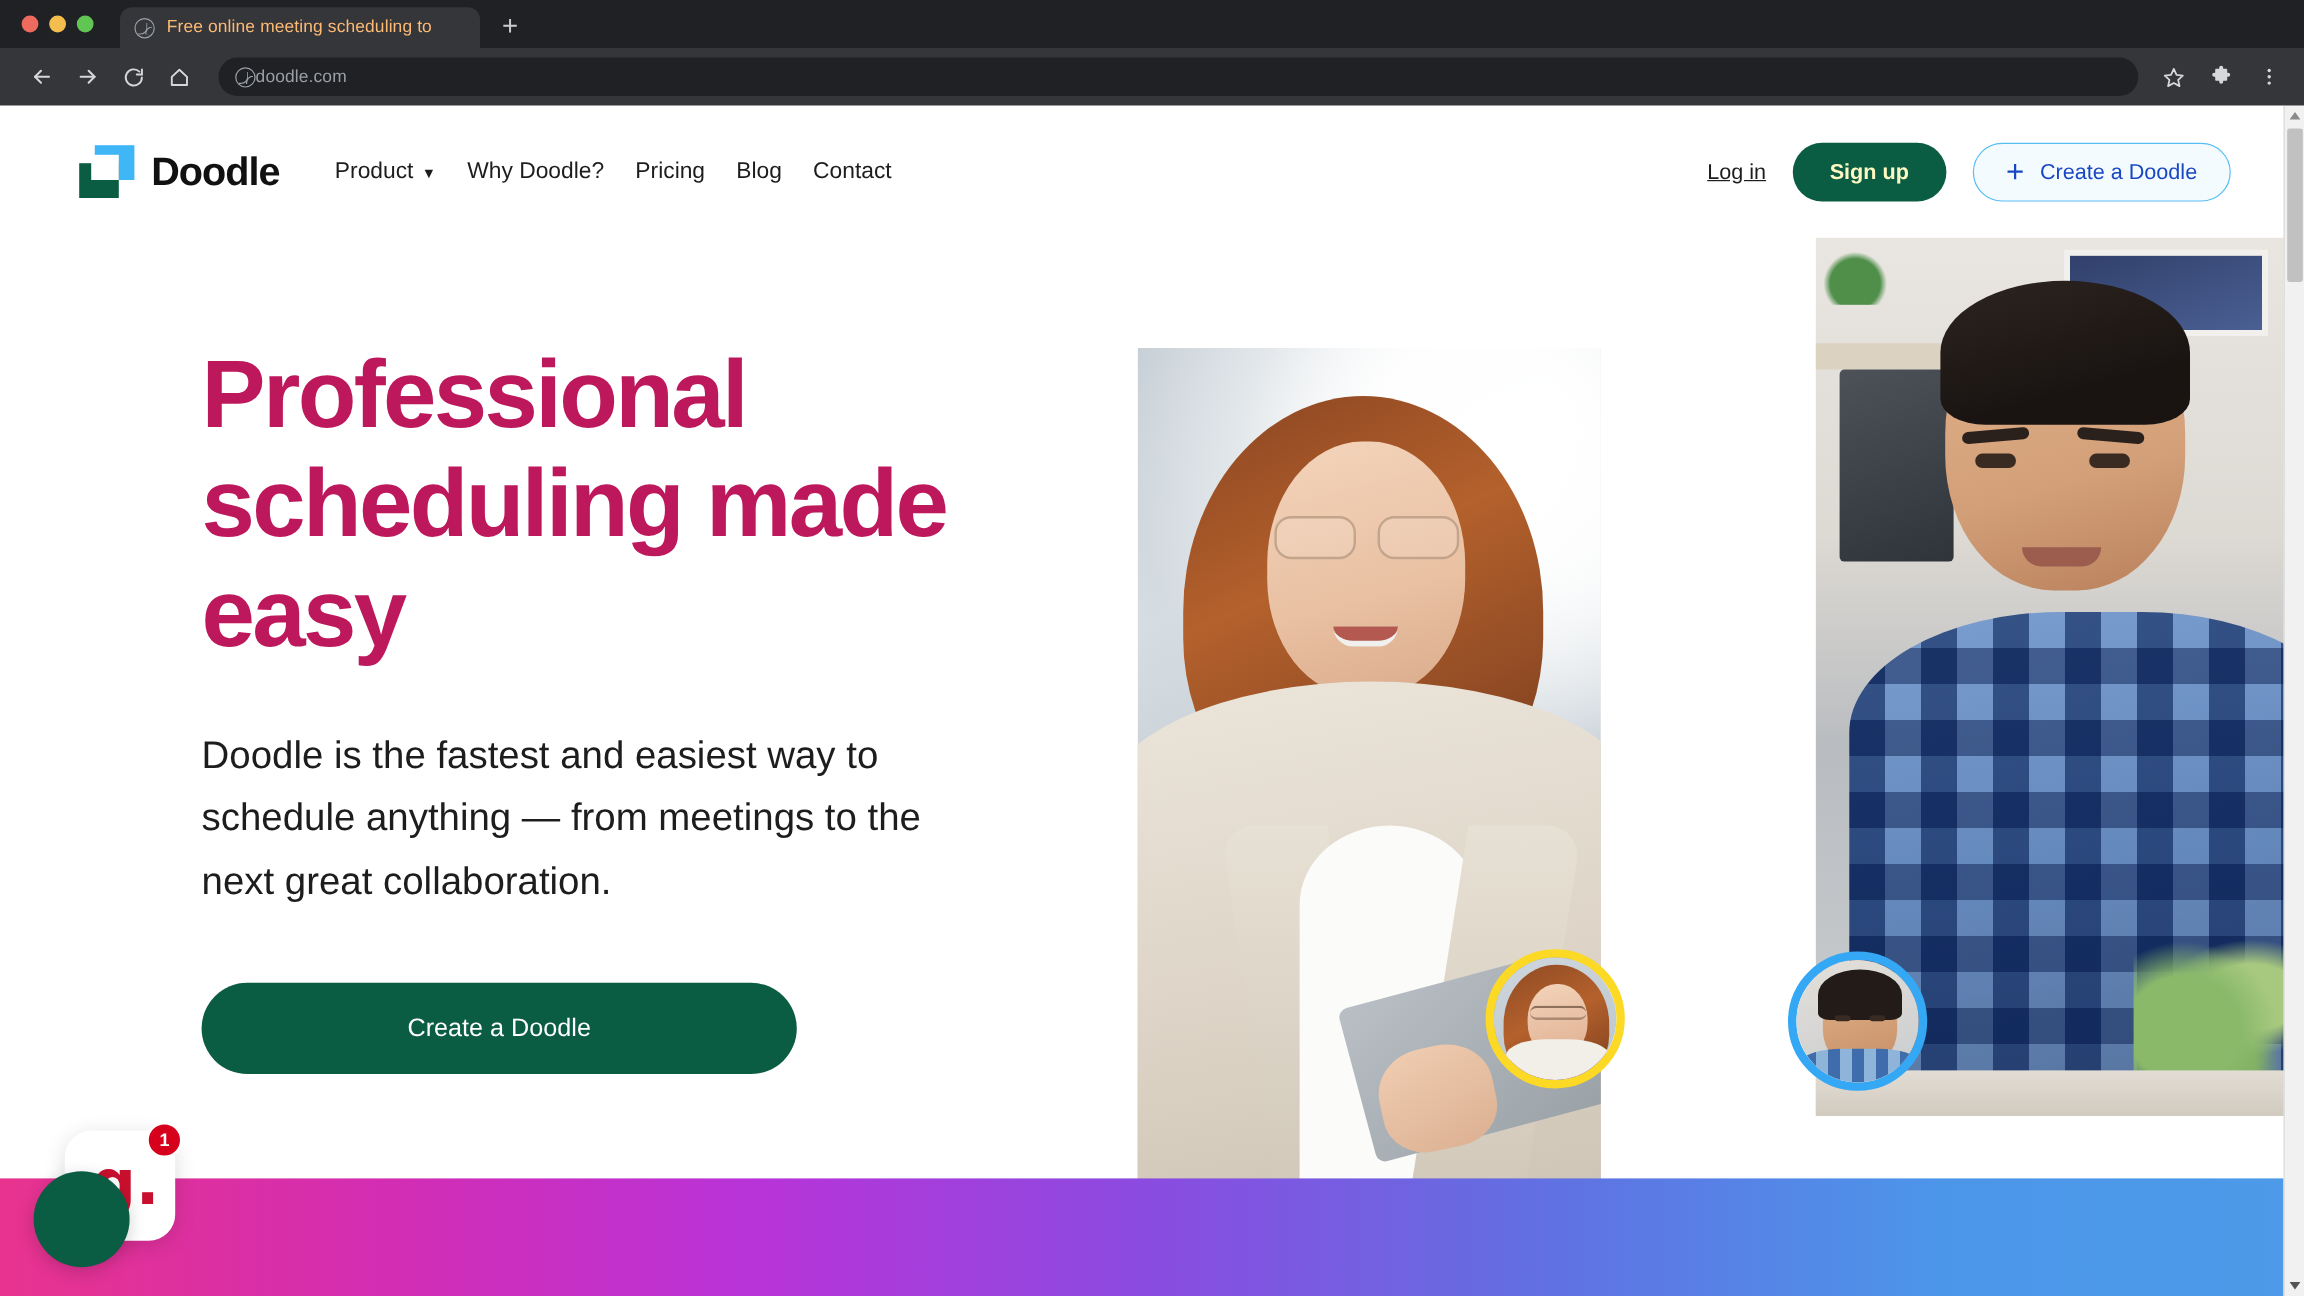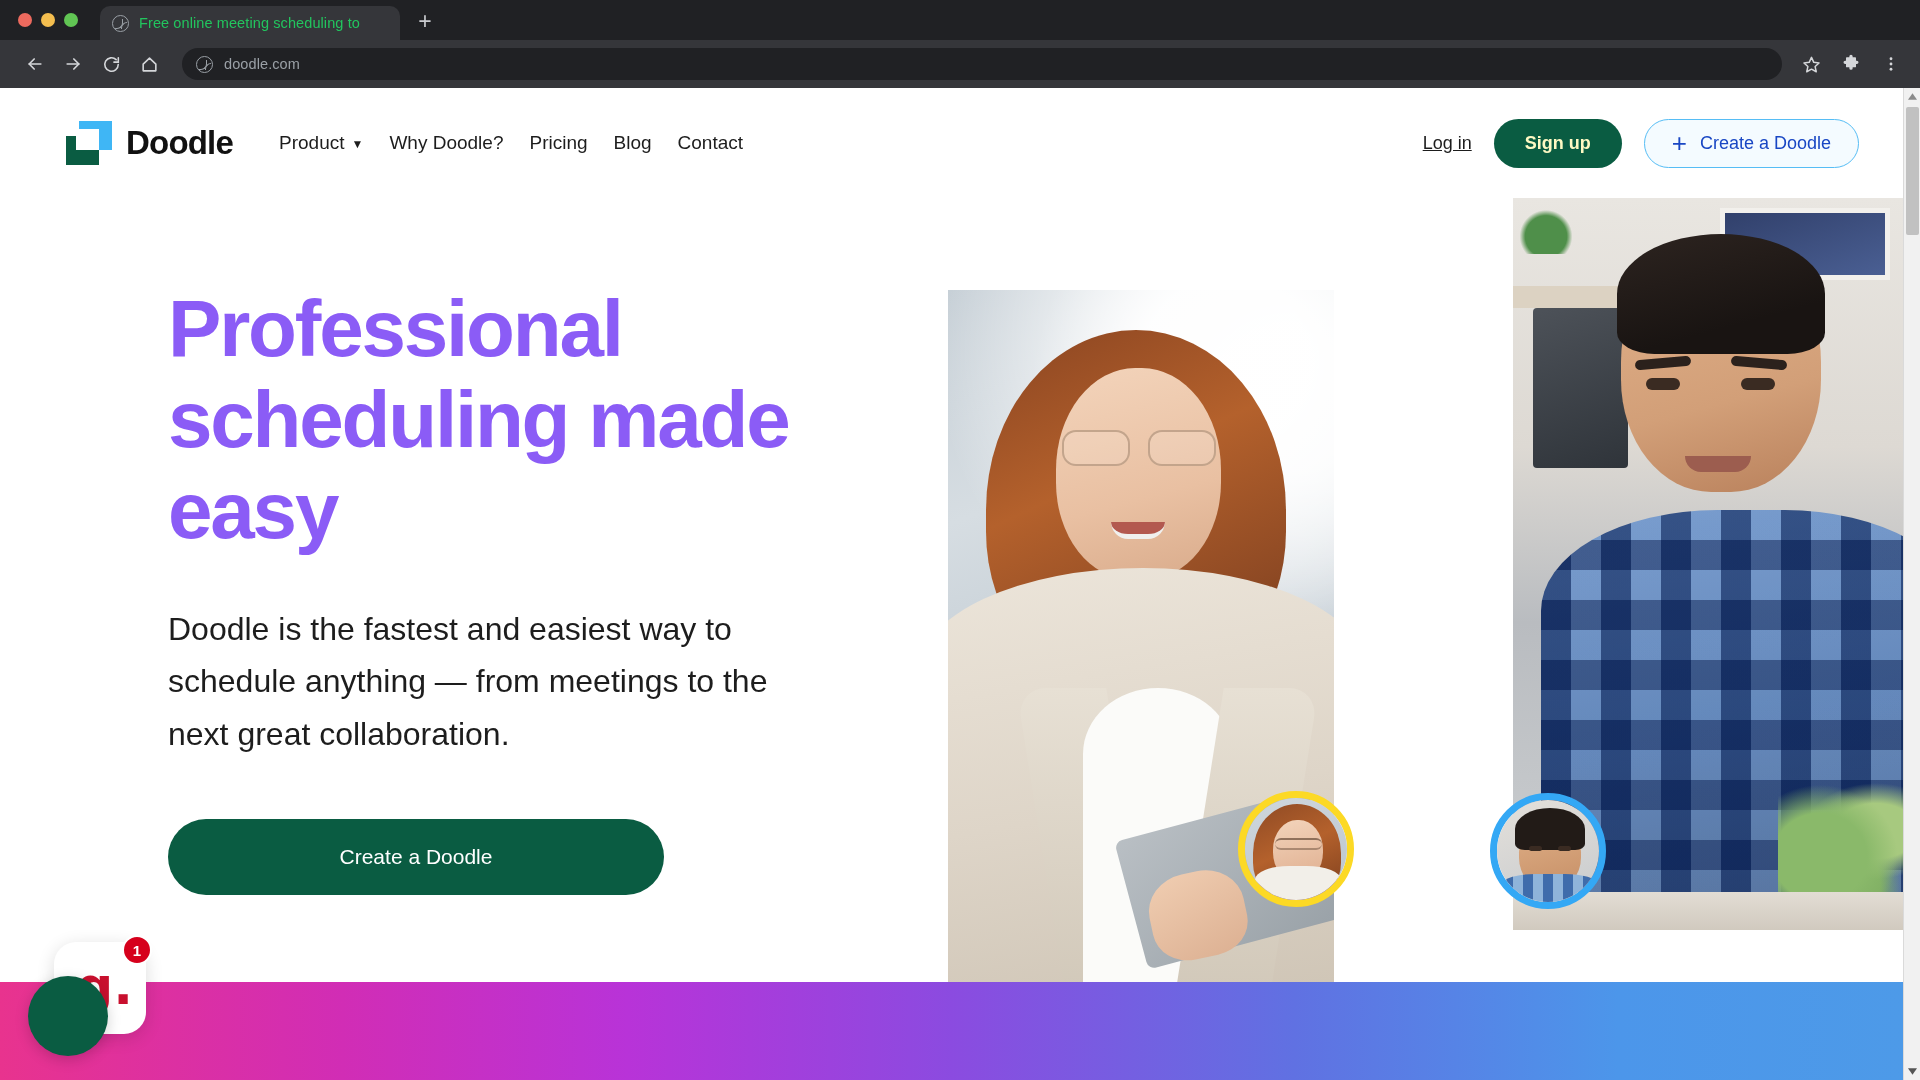--- a/index.html
+++ b/index.html
@@ -41,21 +41,21 @@
     content: ''; position: absolute; left: 2px; top: 3px;
     width: 7px; height: 9px; border-right: 1.5px solid #9aa0a6;
     border-bottom: 1.5px solid #9aa0a6; border-radius: 0 0 6px 0;
   }
   .tab-favicon::after {
     content: ''; position: absolute; right: 1px; top: 6px;
     width: 5px; height: 6px; border-left: 1.5px solid #9aa0a6;
     border-top: 1.5px solid #9aa0a6; border-radius: 6px 0 0 0;
   }
   #tab-title {
-    color: #22c55e; font-size: 14.5px; white-space: nowrap;
+    color: #fdba74; font-size: 14.5px; white-space: nowrap;
     overflow: hidden; text-overflow: clip; letter-spacing: .1px;
   }
   #new-tab-button {
     width: 30px; height: 30px; margin-left: 10px; margin-bottom: 3px;
     color: #c9cbcf; font-size: 23px; line-height: 28px; text-align: center;
     font-weight: 300; border-radius: 50%;
   }
 
   #toolbar {
     height: 48px; background: #35363A;
@@ -63,21 +63,21 @@
   }
   .nav-btn {
     width: 34px; height: 34px; border-radius: 50%;
     display: flex; align-items: center; justify-content: center;
     color: #d5d7da; flex: none;
   }
   .nav-btn svg { display: block; }
   #omnibox {
     flex: 1; height: 32px; margin-left: 12px; margin-right: 8px;
     background: #202124; border-radius: 16px;
-    display: flex; align-items: center; padding: 0 14px; gap: 11px;
+    display: flex; align-items: center; padding: 0 14px; 
   }
   .omni-favicon { width: 17px; height: 17px; border-radius: 50%;
     border: 1.6px solid #9aa0a6; position: relative; flex: none; }
   .omni-favicon::before {
     content: ''; position: absolute; left: 2px; top: 3px;
     width: 7px; height: 9px; border-right: 1.5px solid #9aa0a6;
     border-bottom: 1.5px solid #9aa0a6; border-radius: 0 0 6px 0;
   }
   .omni-favicon::after {
     content: ''; position: absolute; right: 1px; top: 6px;
@@ -135,21 +135,21 @@
     padding: 13px 27px; cursor: pointer; font-family: inherit;
     display: flex; align-items: center; gap: 13px; white-space: nowrap;
   }
   #create-doodle-header .plus { font-size: 26px; font-weight: 400; line-height: 0.8; }
 
   
   #hero { display: flex; position: relative; height: 882px; }
   #hero-left { width: 940px; padding: 85px 0 0 168px; }
   #hero-heading {
     font-size: 80px; line-height: 1.14; font-weight: 700;
-    color: #8b5cf6; letter-spacing: -2.2px; max-width: 640px;
+    color: #be185d; letter-spacing: -2.2px; max-width: 640px;
   }
   #hero-sub {
     margin-top: 46px; font-size: 32px; line-height: 1.65;
     color: #1d1d1d; max-width: 640px;
   }
   #create-doodle-cta {
     margin-top: 58px; background: #0A5C42; color: #fff;
     font-size: 21px; font-weight: 500; border: none; border-radius: 42px;
     padding: 26px 0; width: 496px; cursor: pointer; font-family: inherit;
   }

